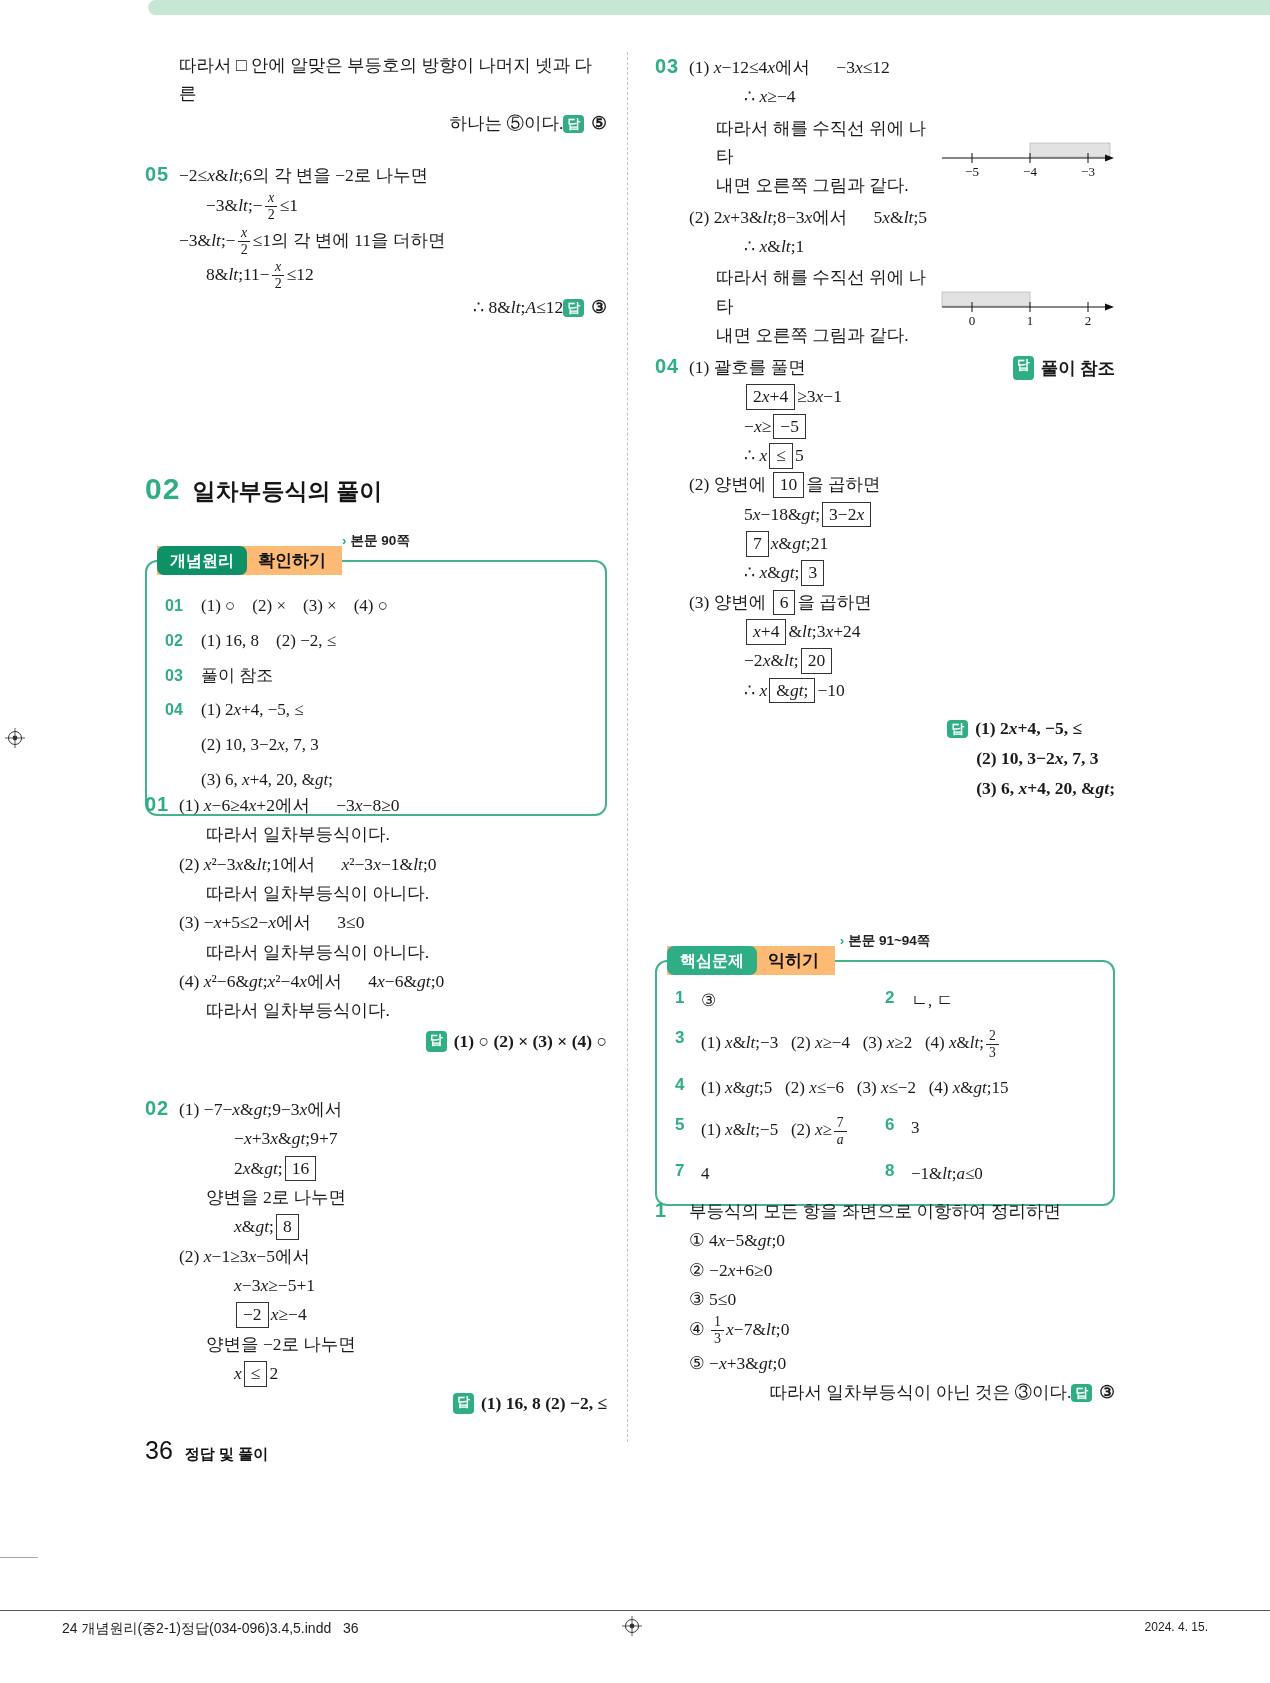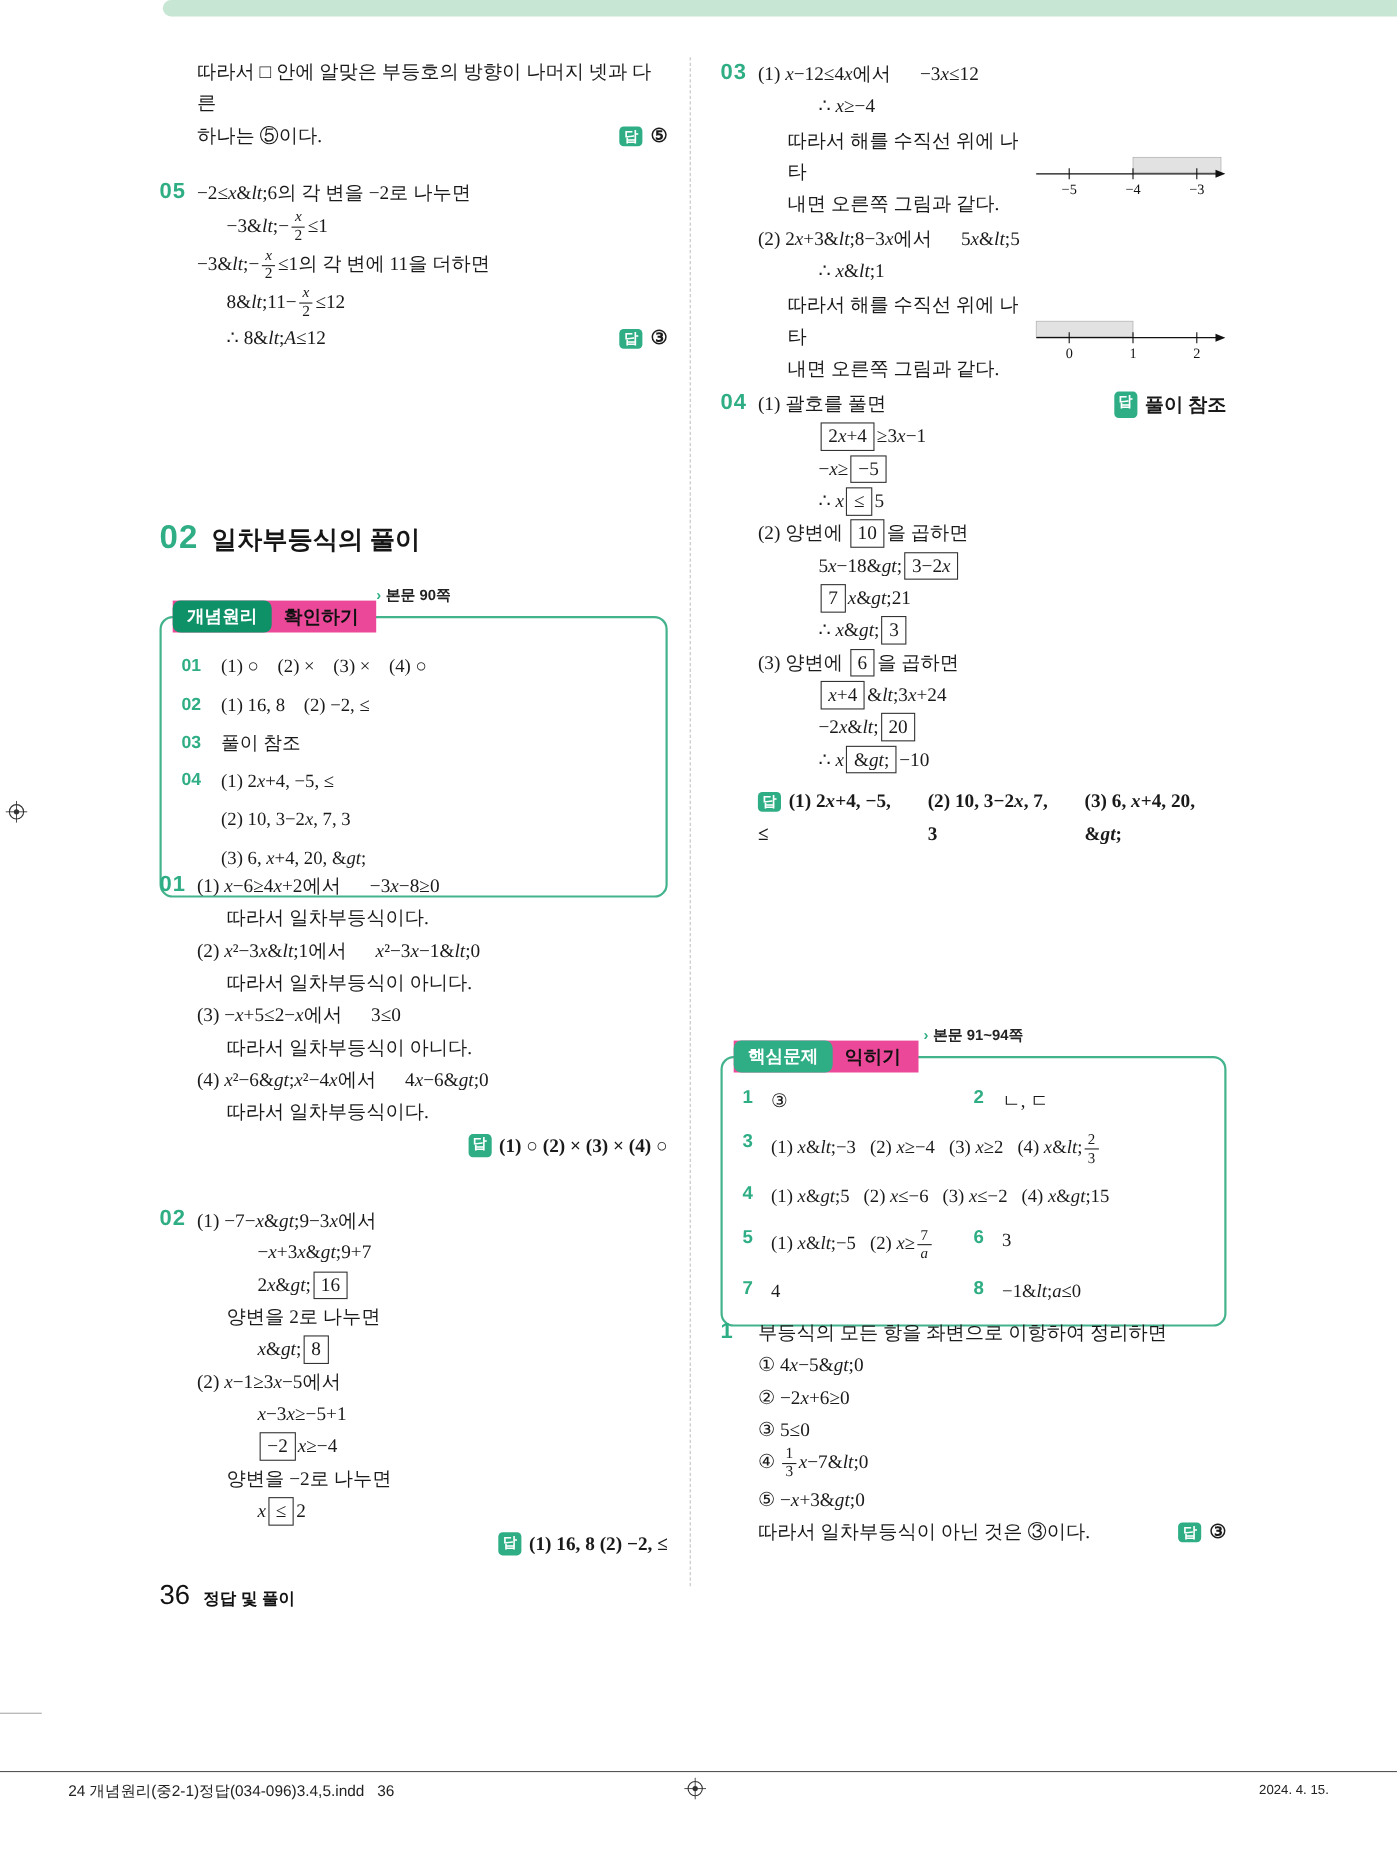--- a/index.html
+++ b/index.html
@@ -9,41 +9,41 @@
   .col{position:absolute;top:0;height:1683px}
   .col-left{left:145px;width:462px}
   .col-right{left:655px;width:460px}
   .block{position:absolute;left:0;right:0}
   .prow{display:flex;gap:0}
   .pnum{font-family:"Liberation Sans",sans-serif;font-weight:700;color:#2fae85;font-size:20px;letter-spacing:1px;min-width:34px;line-height:1.4}
   .pbody{flex:1;min-width:0}
   .line{font-size:17.5px;line-height:1.62;white-space:pre-wrap;margin:1px 0}
   .ind-a{padding-left:27px}
   .ind-b{padding-left:55px}
-  .flexline{display:flex;justify-content:space-between;align-items:baseline}
+  .flexline{display:flex;justify-content:flex-end;align-items:baseline}
   i{font-style:italic}
   .mbox{display:inline-block;border:1.2px solid #333;padding:0 6px;margin:0 2px;line-height:1.35;white-space:nowrap}
   .frac{display:inline-flex;flex-direction:column;align-items:center;font-size:0.8em;line-height:1.15;vertical-align:middle;margin:0 2px}
   .frac>span:first-child{border-bottom:1.2px solid #222;padding:0 3px}
   .frac>span:last-child{padding:0 3px}
   .badge{display:inline-block;background:#2fae85;color:#fff;font-family:"Liberation Sans",sans-serif;font-size:13px;font-weight:700;border-radius:4px;padding:2px 4px;line-height:1.1;margin-right:7px;vertical-align:1px}
   .ansrow{white-space:nowrap}
   .ansval{font-weight:700;font-size:17.5px}
   .ans-right{display:flex;justify-content:flex-end;margin-top:6px}
   .ansblock{display:flex;justify-content:flex-end;margin-top:10px}
-  .anscol{display:flex;flex-direction:row}
+  .anscol{display:flex;flex-direction:column}
   .ansline{line-height:1.7;text-align:left;white-space:pre-wrap}
   .ansline.cont2{padding-left:29px}
   .section-head{display:flex;align-items:baseline;gap:12px}
   .sec-num{font-family:"Liberation Sans",sans-serif;font-weight:700;color:#2fae85;font-size:30px;letter-spacing:1px}
   .sec-title{font-family:Liberation Serif, serif;font-weight:700;color:#161616;font-size:23px}
   .boxref{text-align:center;font-family:"Liberation Sans",sans-serif;font-size:13.5px;font-weight:700;color:#222;margin-bottom:10px}
   .boxref::before{content:"\203A";color:#2fae85;font-weight:700;margin-right:4px}
   .cbox{border:2px solid #43b38c;border-radius:12px;padding:24px 18px 14px;position:relative;background:#fff}
-  .cbox-head{position:absolute;top:-16px;left:10px;background:#ec4899;display:flex;align-items:center;gap:11px;padding:0 16px 0 0}
+  .cbox-head{position:absolute;top:-16px;left:10px;background:#fdba74;display:flex;align-items:center;gap:11px;padding:0 16px 0 0}
   .pill{font-family:"Liberation Sans",sans-serif;font-size:16px;font-weight:700;color:#fff;padding:5px 13px;border-radius:7px;line-height:1.2}
   .pill-dark{background:#0f9168}
   .pill-green{background:#2fae85}
   .headtitle{font-family:"Liberation Sans",sans-serif;font-size:17px;font-weight:700;color:#111}
   .crow{display:flex;gap:12px;margin:5px 0;line-height:1.75}
   .cnum{font-family:"Liberation Sans",sans-serif;font-weight:700;color:#2fae85;font-size:16px;min-width:24px;padding-top:1px}
   .cval{font-size:17px;white-space:pre-wrap}
   .crow.cont{padding-left:36px}
   .kgrid{display:grid;grid-template-columns:50% 50%;row-gap:14px;padding:2px 0}
   .kitem{display:flex;gap:12px;align-items:flex-start}

